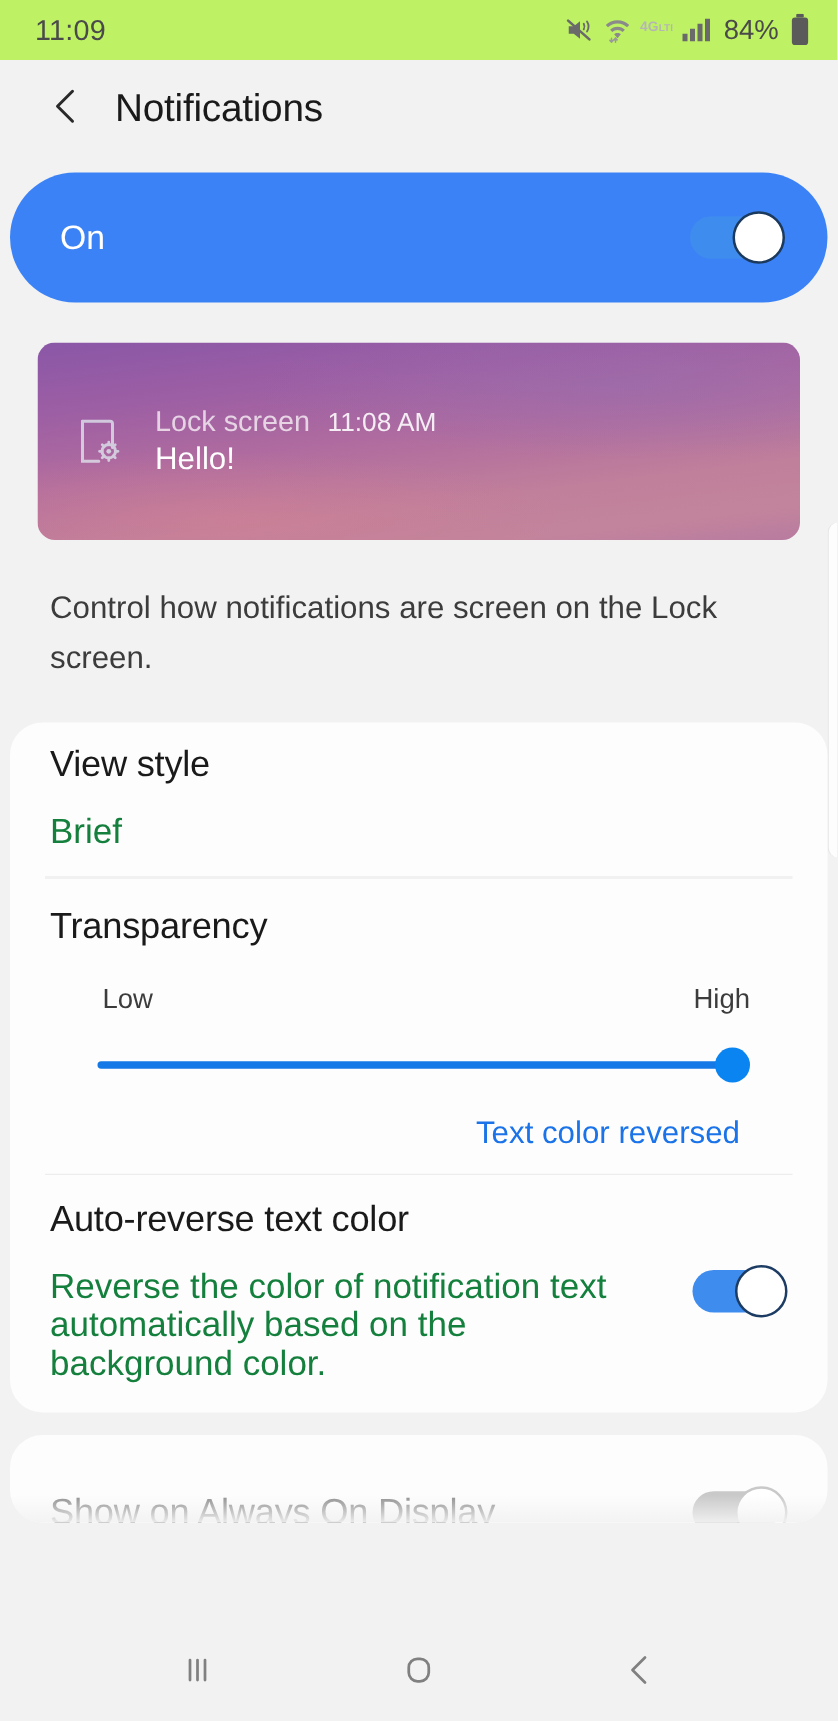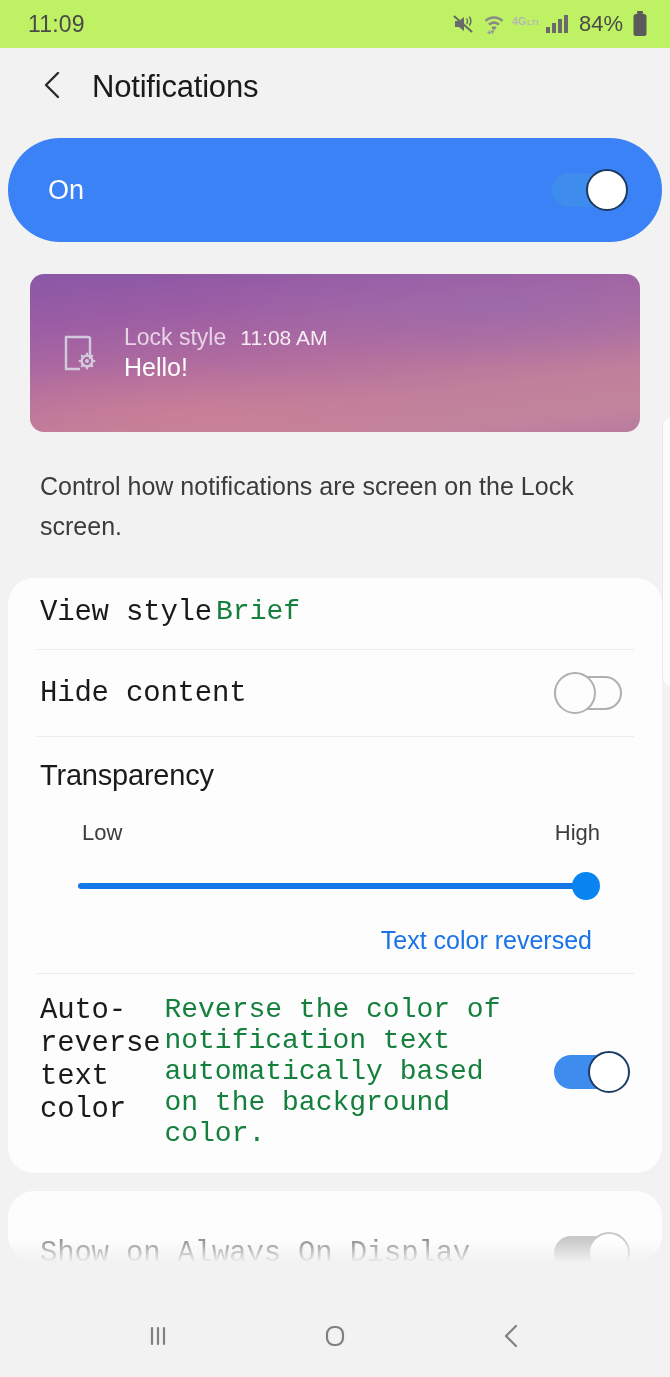--- a/index.html
+++ b/index.html
@@ -183,21 +183,21 @@
   .card.primary { margin-top: 32px; }
   .card.secondary { margin-top: 18px; }
 
   .row {
     display: flex;
     align-items: center;
     justify-content: space-between;
     padding: 0 32px;
     min-height: 96px;
   }
-  .row-text { display: flex; flex-direction: row; gap: 4px; font-family: Liberation Mono, monospace; }
+  .row-text { display: flex; flex-direction: column; gap: 20px; }
   .row-title {
     font-size: 29px;
     color: #1a1a1a;
     letter-spacing: -0.2px;
   }
   .row-sub {
     font-size: 28px;
     color: #15803d;
   }
   .row-sub.multi { line-height: 31px; }
@@ -389,21 +389,21 @@
           <circle cx="29" cy="29" r="5.4" stroke="#dfe6ee" stroke-width="2.4" fill="none"></circle>
           <circle cx="29" cy="29" r="1.9" fill="#dfe6ee"></circle>
           <g stroke="#dfe6ee" stroke-width="2.2" stroke-linecap="round">
             <path d="M29 21.6v2.2M29 34.2v2.2M21.6 29h2.2M34.2 29h2.2"></path>
             <path d="M23.8 23.8l1.6 1.6M32.6 32.6l1.6 1.6M34.2 23.8l-1.6 1.6M25.4 32.6l-1.6 1.6"></path>
           </g>
         </svg>
       </div>
       <div class="preview-texts">
         <div class="preview-headline">
-          <span class="preview-app">Lock style</span>
+          <span class="preview-app">Lock screen</span>
           <span class="preview-time">11:08 AM</span>
         </div>
         <div class="preview-body">Hello!</div>
       </div>
     </div>
   </div>
 
   <div class="description">Control how notifications are screen on the Lock screen.</div>
 
   <div class="edge-peek"></div>
@@ -412,29 +412,20 @@
 
     <div class="row view-style">
       <div class="row-text">
         <div class="row-title">View style</div>
         <div class="row-sub">Brief</div>
       </div>
     </div>
 
     <div class="divider"></div>
 
-    <div class="row hide-content">
-      <div class="row-text">
-        <div class="row-title">Hide content</div>
-      </div>
-      <div class="tgl off">
-        <div class="track"></div>
-        <div class="knob"></div>
-      </div>
-    </div>
 
     <div class="divider"></div>
 
     <div class="transparency-block">
       <div class="transparency-title">Transparency</div>
       <div class="slider-labels">
         <span>Low</span>
         <span>High</span>
       </div>
       <div class="slider-rail-wrap">

